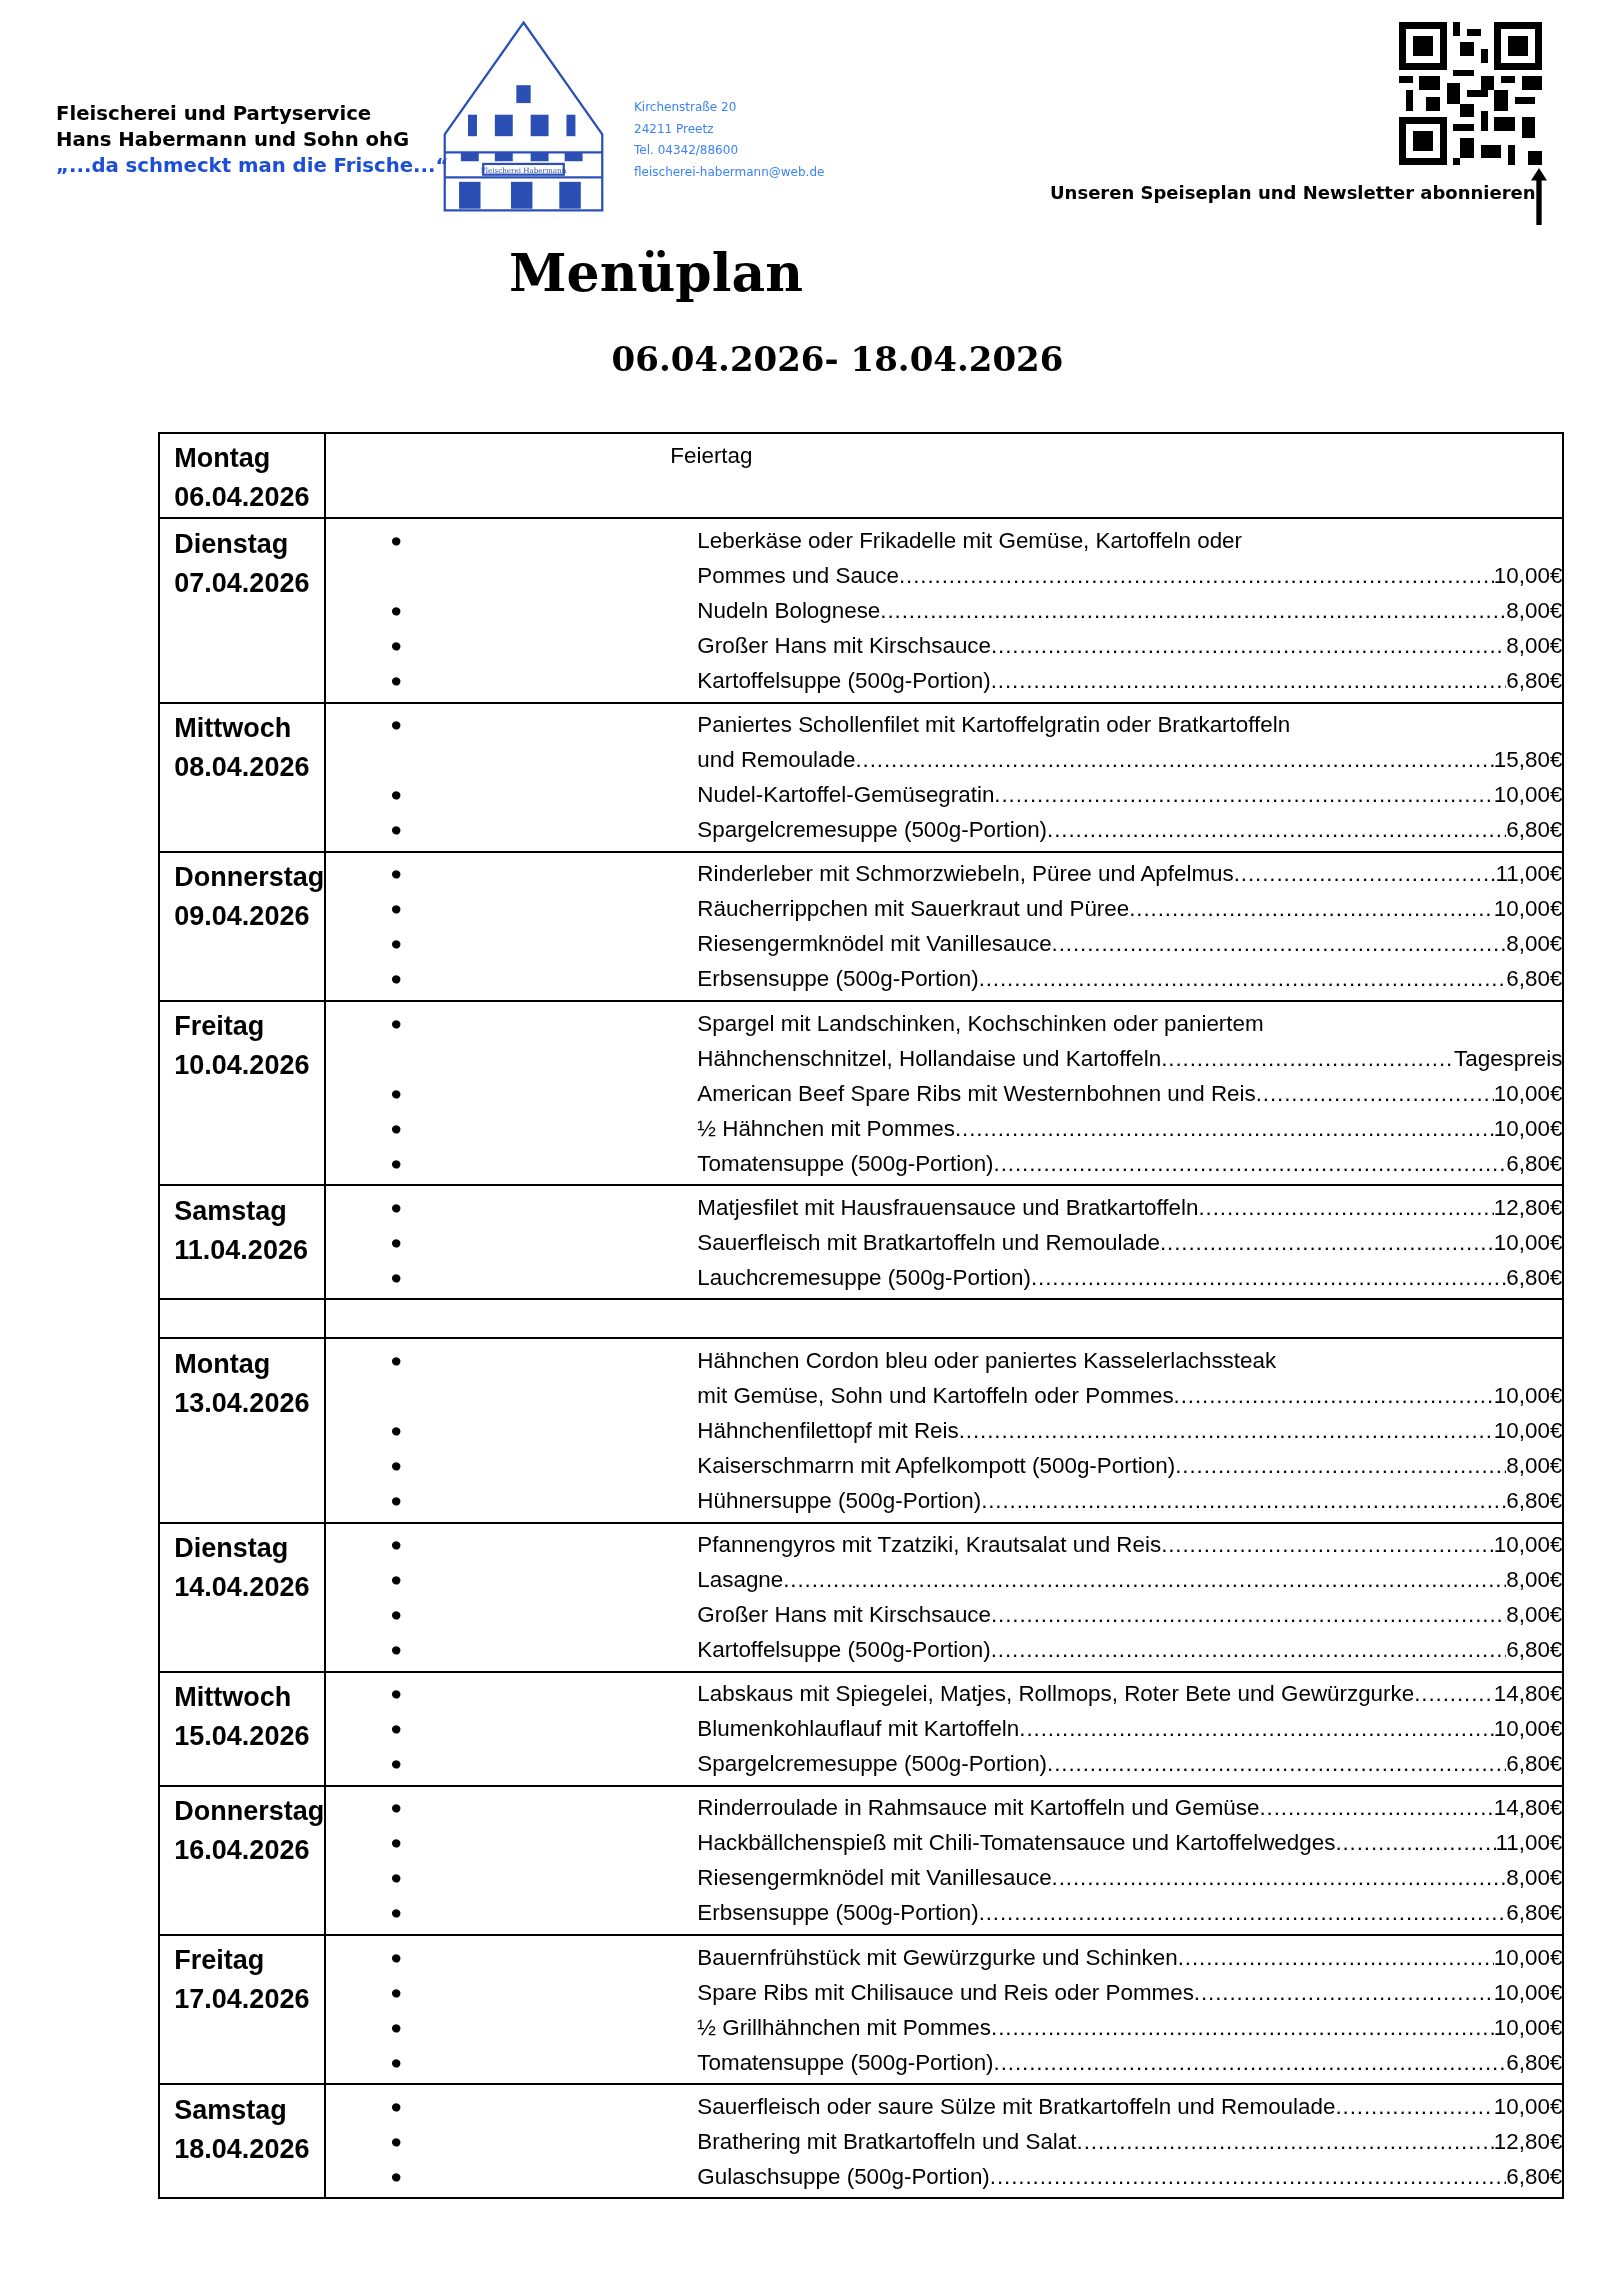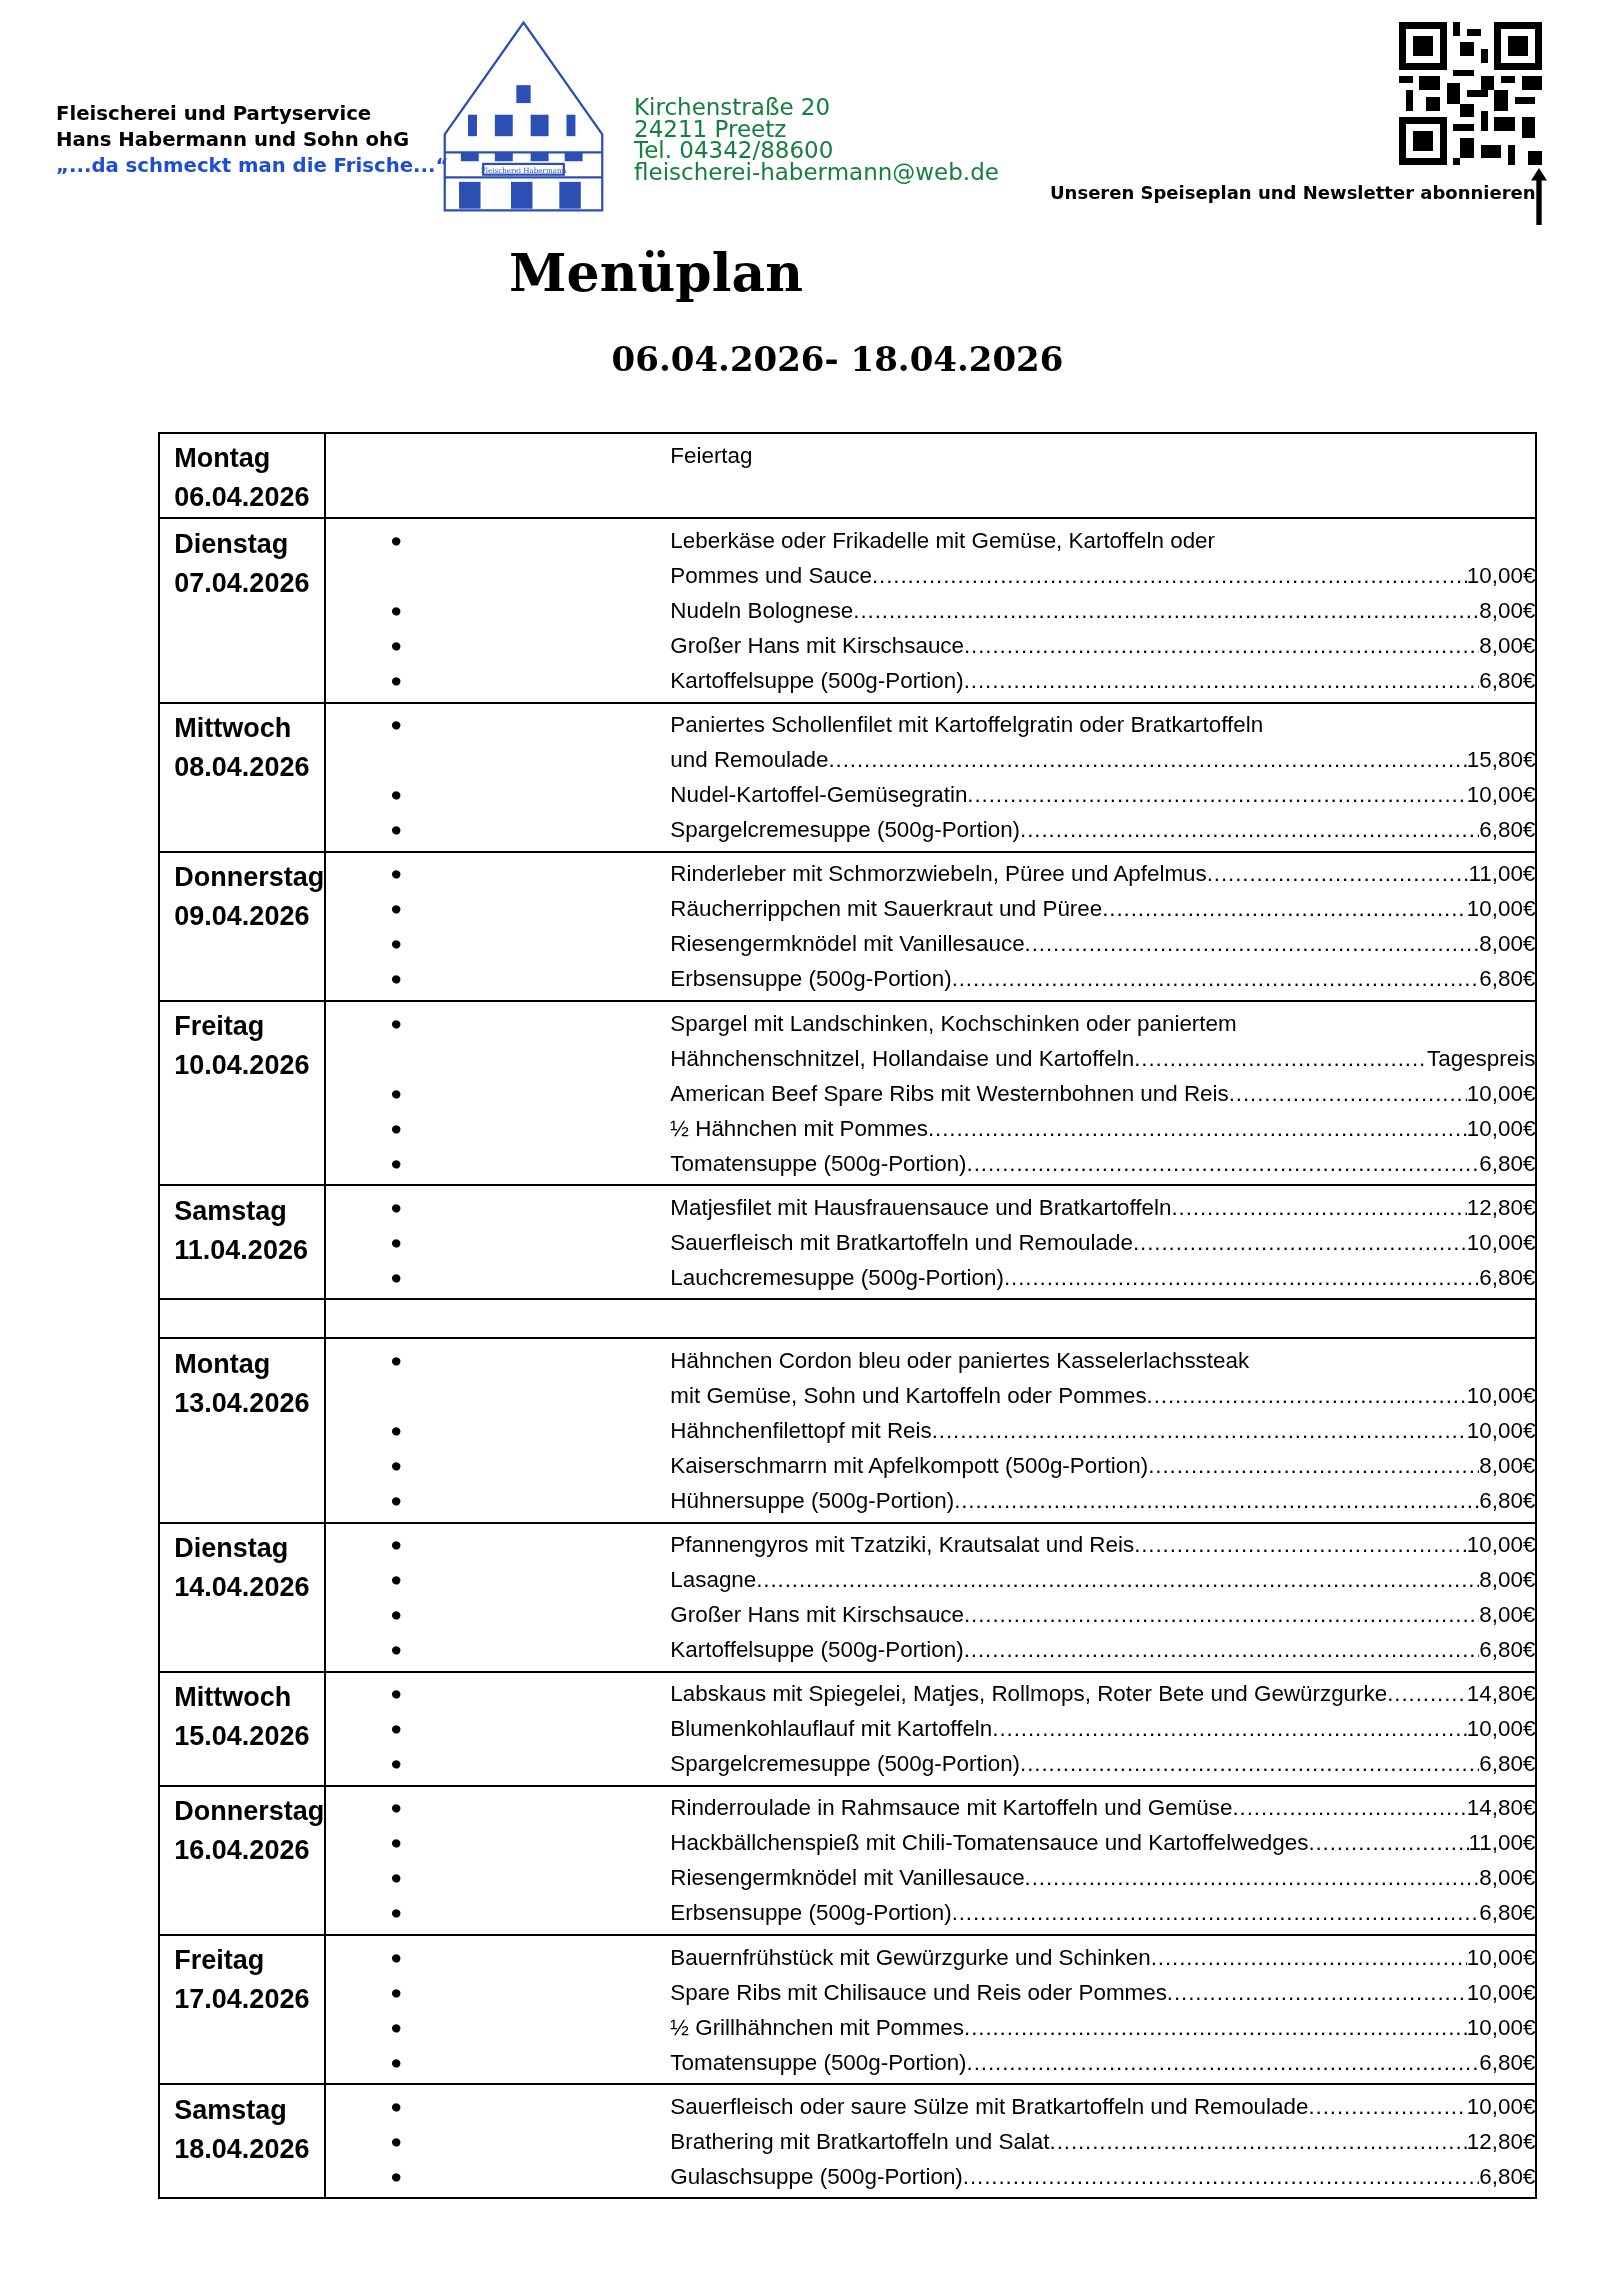--- a/index.html
+++ b/index.html
@@ -1,33 +1,33 @@
 <!DOCTYPE html>
 <html style="font-size:14.3px"><head>
 <meta charset="utf-8">
 <style>
   html, body { margin:0; padding:0; background:#ffffff; }
   body { width:1621px; height:2293px; position:relative; overflow:hidden; font-family:"Liberation Sans", sans-serif; color:#000; }
   .abs { position:absolute; }
   .company { left:56px; top:101px; font-family:"DejaVu Sans", sans-serif; font-weight:bold; font-size:19.7px; line-height:26px; }
   .company .slogan { color:#1d4ed8; }
   .house { left:434px; top:18px; width:179px; height:197px; }
-  .contact { left:634px; top:97px; font-family:"DejaVu Sans", sans-serif; font-size:23px; line-height:21.5px; color:#15803d; }
+  .contact { left:634px; top:97px; font-family:"DejaVu Sans", sans-serif; font-size:12px; line-height:21.5px; color:#3b82f6; }
   .qr { left:1397px; top:22.4px; width:147px; height:143px; }
   .subscribe { left:1034px; top:182px; font-family:"DejaVu Sans", sans-serif; font-weight:bold; font-size:18px;margin-left:16px; }
   .arrow { left:1531px; top:168px; width:16px; height:57px; }
   .title { left:0; width:1312px; top:242px; text-align:center; font-family:"DejaVu Serif", serif; font-weight:bold; font-size:52px; }
   .daterange { left:0; width:1675px; top:339px; text-align:center; font-family:"DejaVu Serif", serif; font-weight:bold; font-size:34px; }
   table.menu { position:absolute; left:158px; top:432px; width:1313px; border-collapse:collapse; }
   table.menu td { border:2.7px solid #000; vertical-align:top; padding:0; }
   td.daycell { width:227px; padding:5.4px 0 0 14.3px !important; font-family:Liberation Sans, sans-serif; font-weight:bold; font-size:27px; line-height:39px; }
   td.dishcell { padding:3.6px 0 3.6px 0 !important; }
   .dish { position:relative; font-family:"Liberation Sans", sans-serif; font-size:22.4px; line-height:35px; padding-left:344px; }
   .dish .bullet { position:absolute; left:64px; top:0; font-size:19.7px; }
-  .line { display:flex; width:865px; }
+  .line { display:flex; width:865px;margin-left:27px; }
   .line .txt { white-space:nowrap; }
   .line .dots { flex:1; overflow:hidden; white-space:nowrap; letter-spacing:0.9px; }
   .line .dots::after { content:"........................................................................................................................................................................"; }
   .line .price { white-space:nowrap; }
   .notice { position:absolute; left:158px; top:2199px; font-family:"DejaVu Sans", sans-serif; font-weight:bold; font-size:23px; line-height:36px; }
   .dish-text-only { padding-left:344px; font-size:22.4px; line-height:35px; }
 </style>
 </head>
 <body>
 

